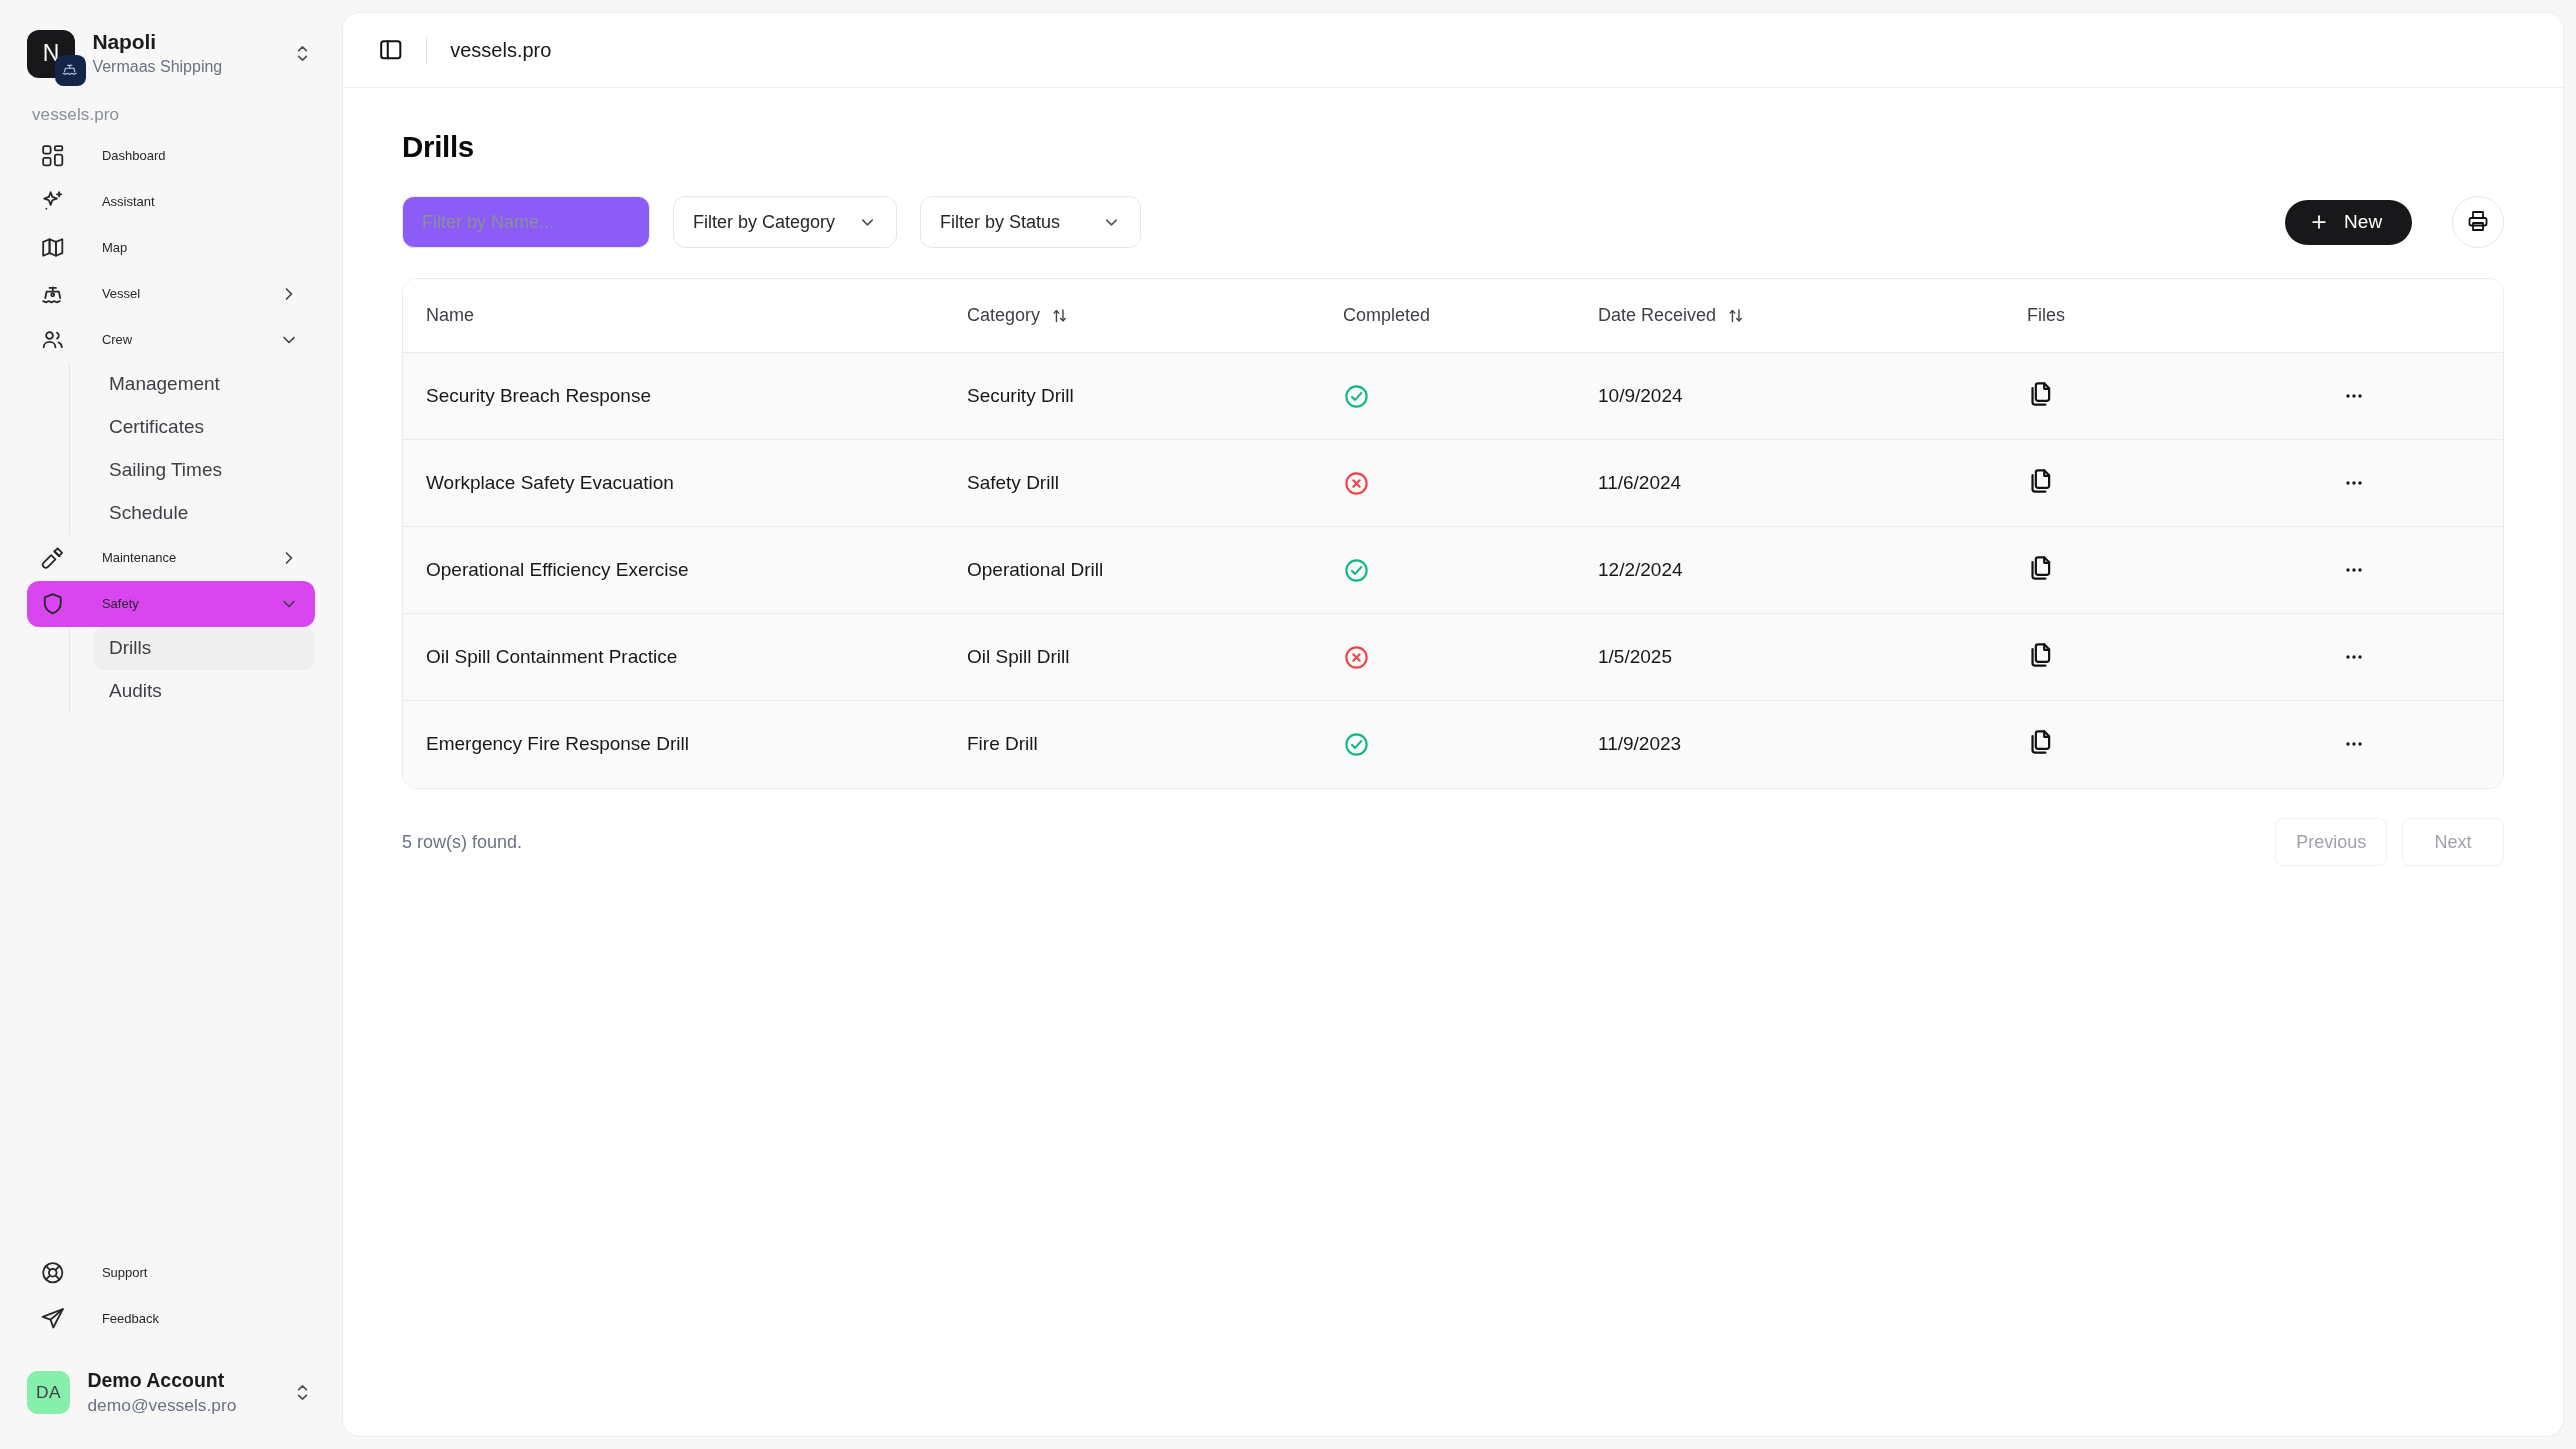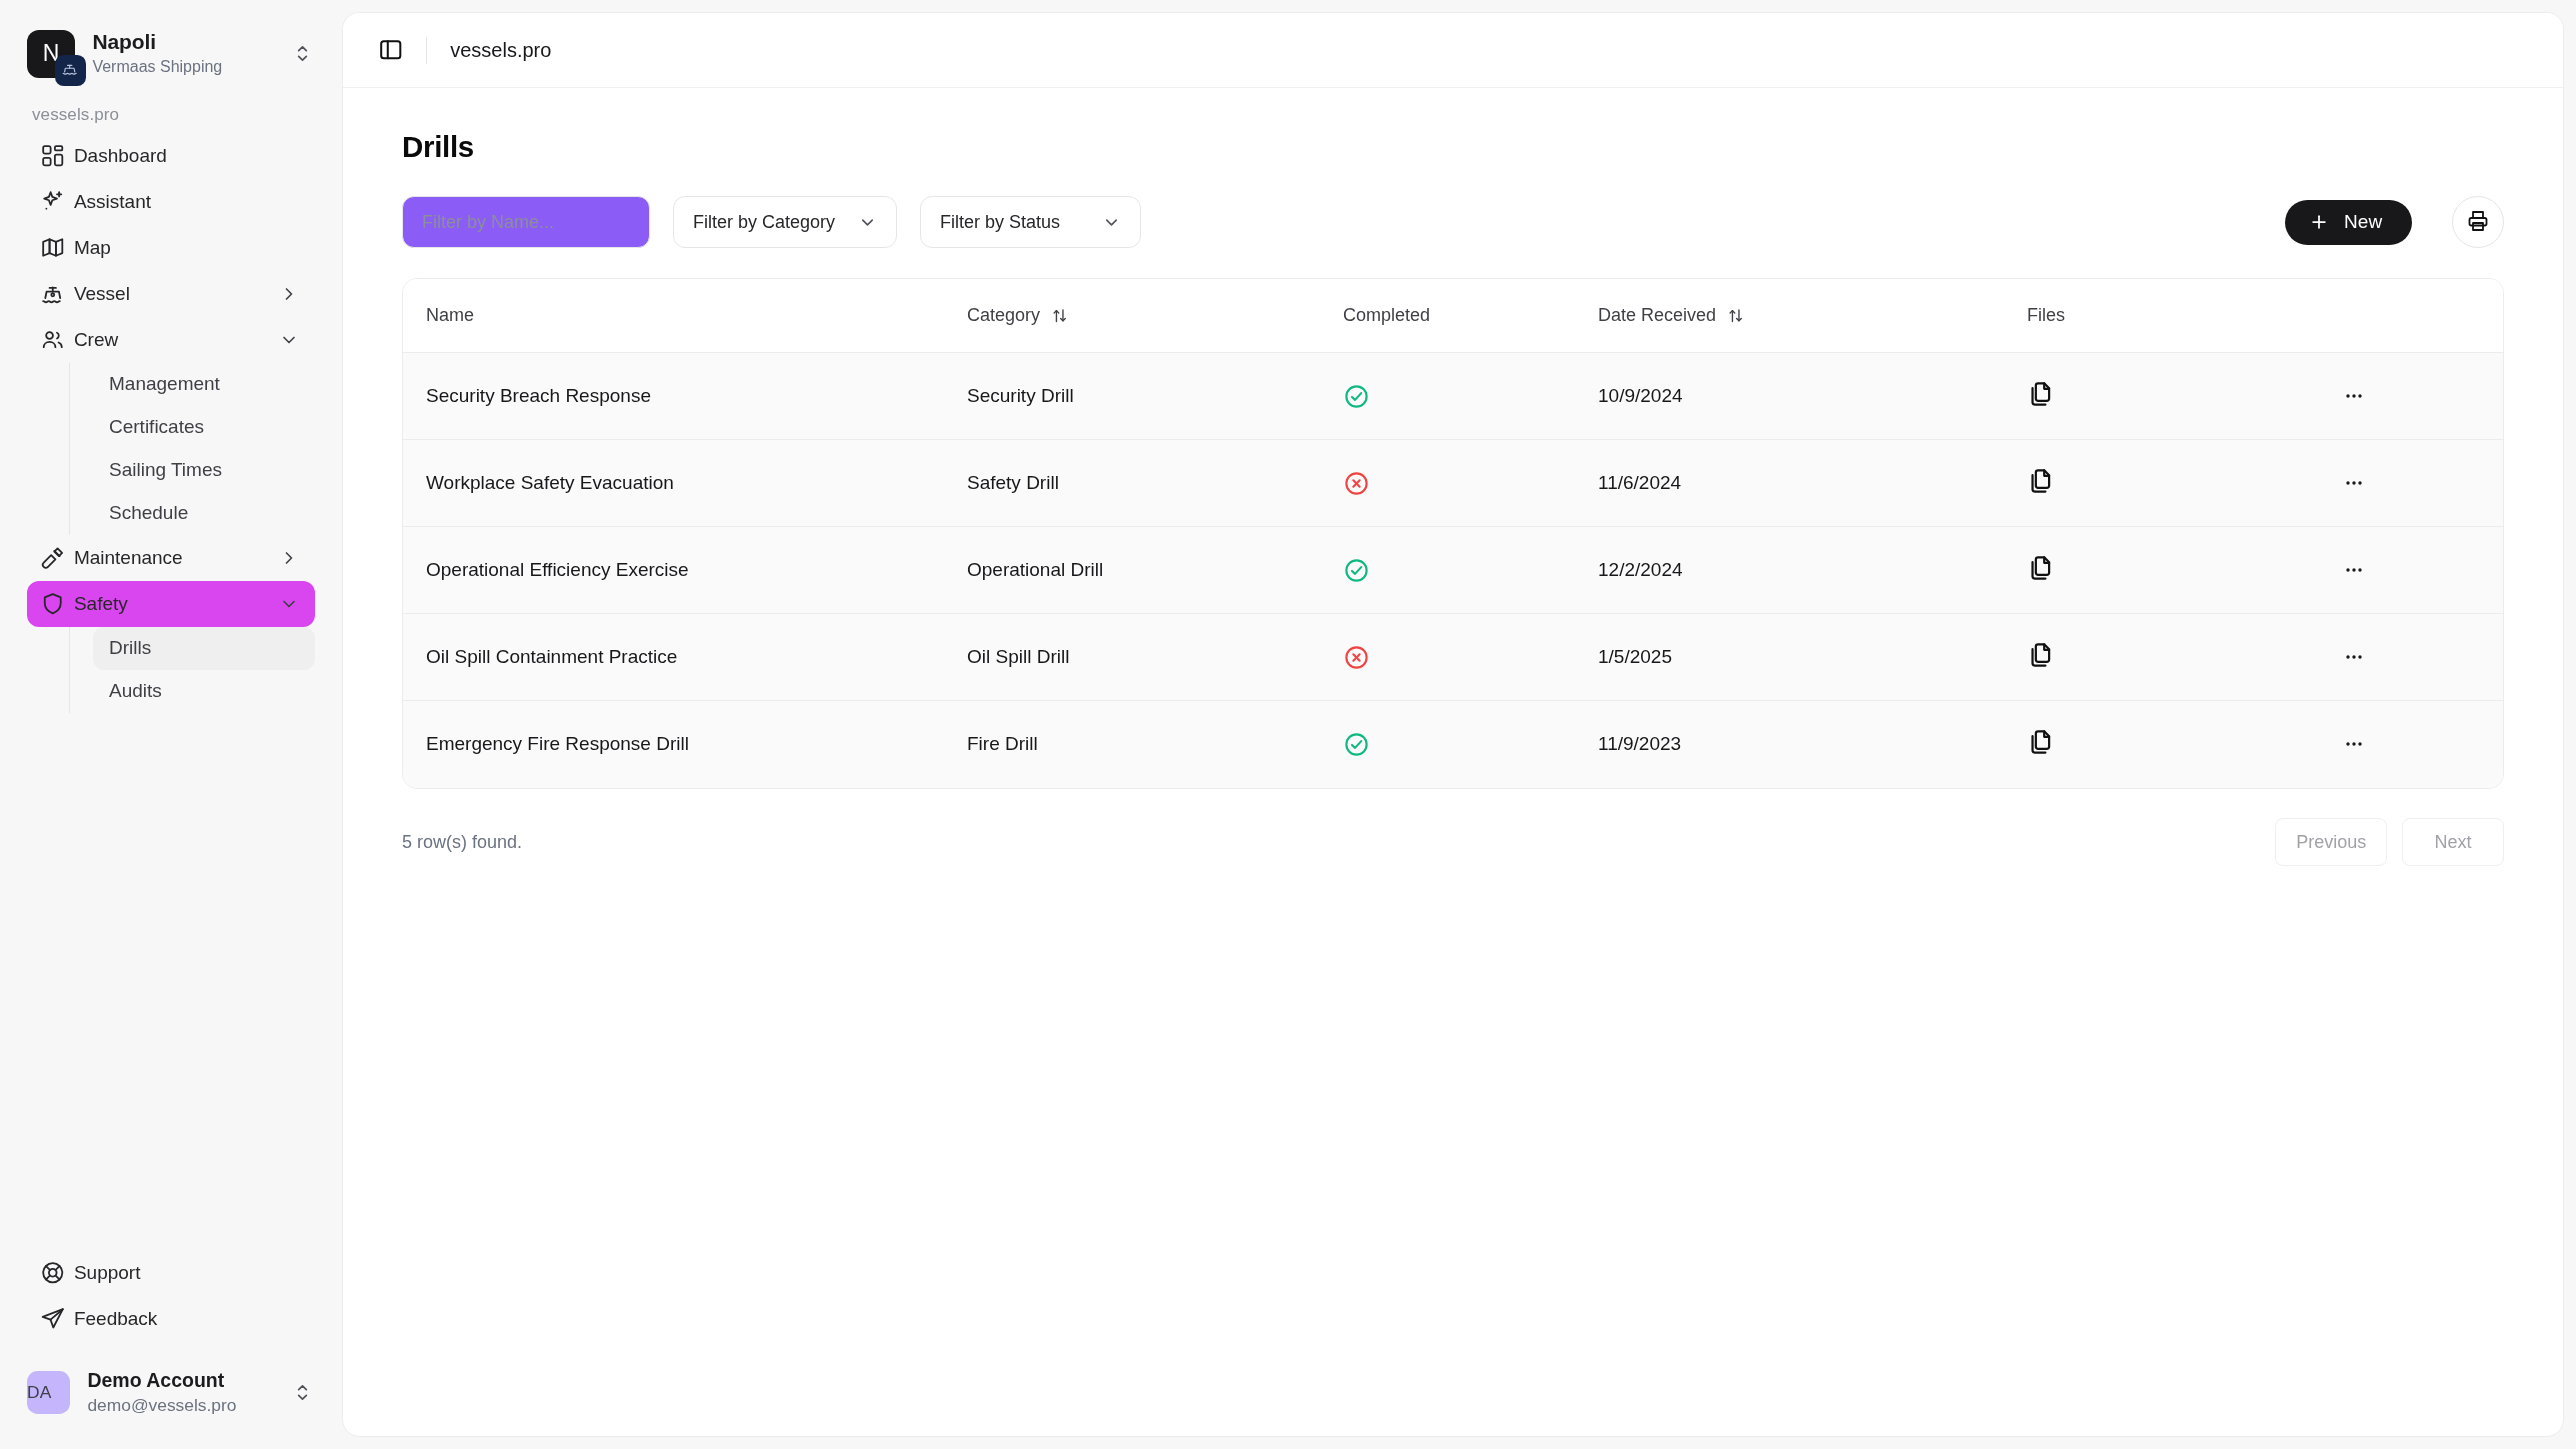--- a/index.html
+++ b/index.html
@@ -44,24 +44,24 @@
   .org-name { font-size: 21px; font-weight: 700; color: #1c1c1e; line-height: 1.25; letter-spacing: -0.1px;}
   .org-sub  { font-size: 16px; color: #6b7280; line-height: 1.3; margin-top: 1.3px; }
   .updown { width: 23px; height: 23px; flex: 0 0 23px; color:#52525b; }
 
   .nav-label {
     font-size: 17px; color: #8b8f98;
     margin: 17.4px 0 8px 32px; letter-spacing: 0.1px;
   }
   .nav { padding: 0 27px 0 27px; }
   .nav-item {
-    display: flex; align-items: center; gap: 8px;
+    display: flex; align-items: center; gap: 36px;
     height: 46px; padding: 0 16px 0 13.4px;
     border-radius: 12px; cursor: pointer;
-    color: #27272a; font-size: 19px;
+    color: #27272a; font-size: 13px;
   }
   .nav-item.active { background: #d946ef; }
   .nav-item .ico { width: 25.5px; height: 25.5px; flex: 0 0 25.5px; display:flex; align-items:center; justify-content:center;}
   .nav-item .ico svg { width: 25.5px; height: 25.5px; display:block; }
   .nav-item .lbl { flex: 1 1 auto; }
   .nav-item .chev { width: 20px; height: 20px; flex: 0 0 20px; color: #3f3f46; }
 
   .subnav {
     margin-left: 42px; padding-left: 23px;
     border-left: 1.3px solid #e6e6e8;
@@ -76,22 +76,22 @@
 
   .sidebar-spacer { flex: 1 1 auto; }
   .sidebar-bottom { padding: 0 27px 0 27px; }
   .user-card {
     display:flex; align-items:center; gap: 17.4px;
     margin: 17.4px 19px 23px 27px; padding: 9.4px 9.4px 9.4px 0;
     border-radius: 12px; cursor:pointer;
   }
   .user-avatar {
     width: 43px; height: 43px; border-radius: 10.7px; flex: 0 0 43px;
-    background: #c4b5fd; color: #3f3f46;
-    display:flex; align-items:center; justify-content:flex-start;
+    background: #86efac; color: #3f3f46;
+    display:flex; align-items:center; justify-content:center;
     font-size: 17.4px; letter-spacing: 0.3px;
   }
   .user-text { flex: 1 1 auto; min-width:0; }
   .user-name { font-size: 19.5px; font-weight: 700; color:#1c1c1e; line-height:1.25; }
   .user-mail { font-size: 17.4px; color:#6b7280; line-height:1.3; margin-top:1.3px; }
 
   
   .main {
     flex: 1 1 auto; margin: 12px 12px 12px 0;
     background: #ffffff;

